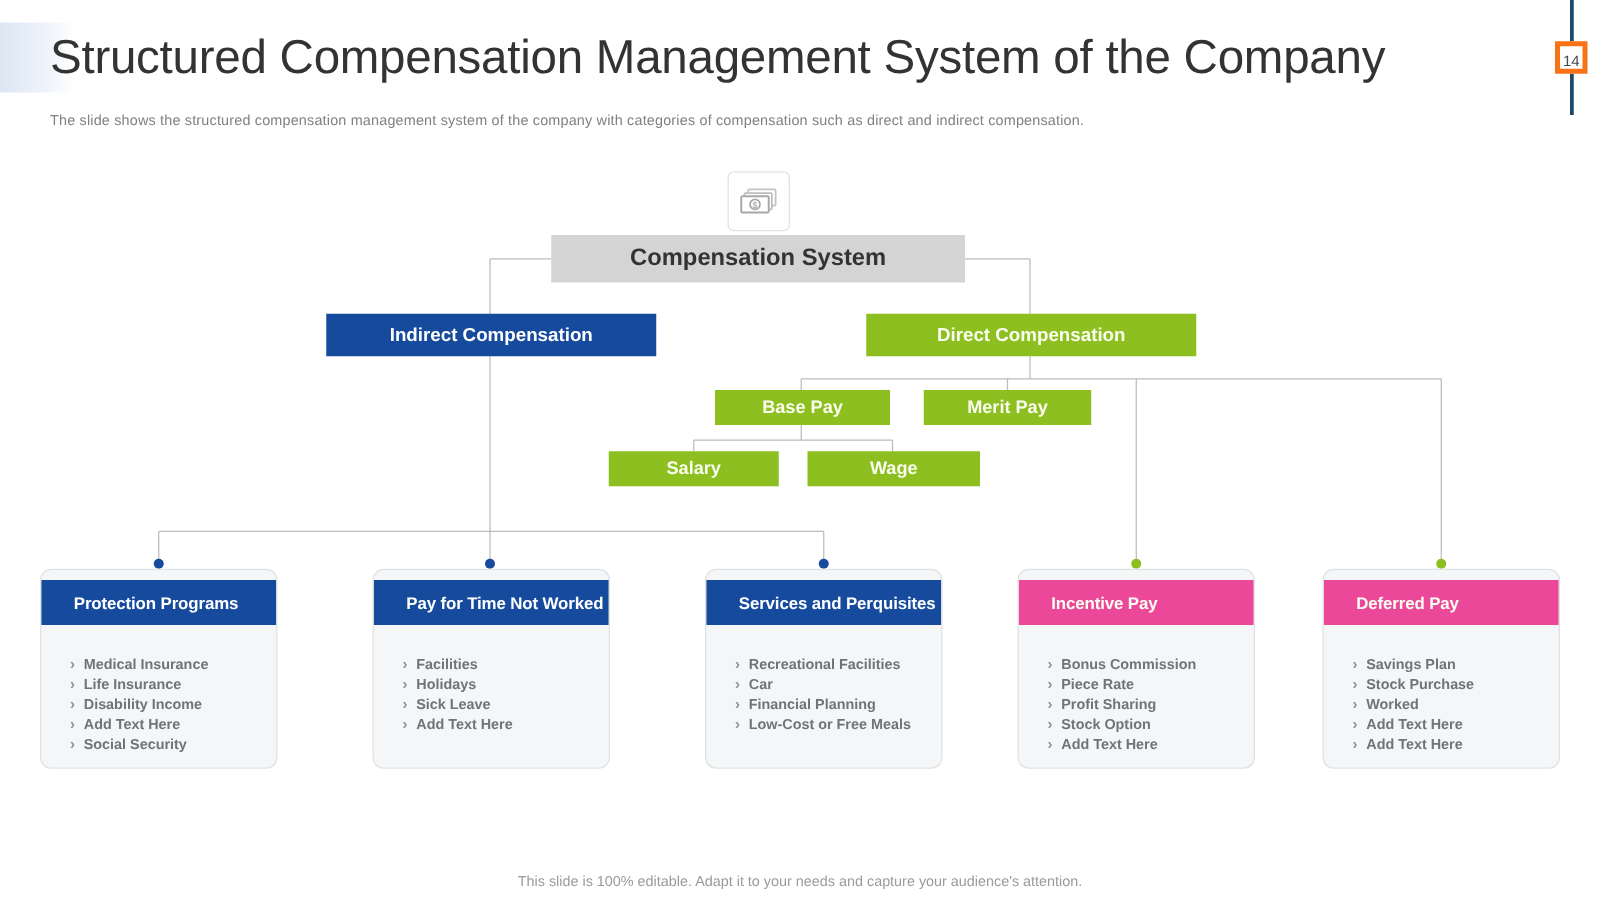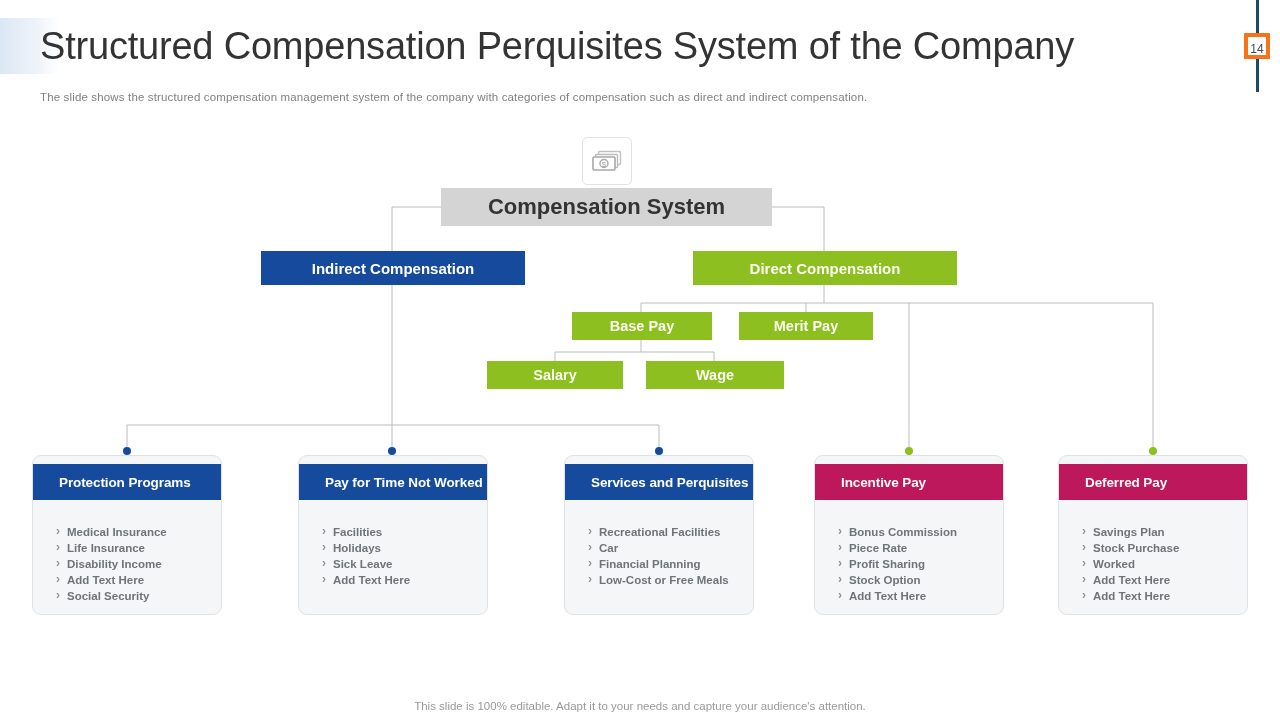--- a/index.html
+++ b/index.html
@@ -94,21 +94,21 @@
 
   
   #root-box {
     position: absolute;
     left: 441px; top: 188px;
     width: 331px; height: 38px;
     background: #d4d4d4;
     display: flex;
     align-items: center;
     justify-content: center;
-    font-size: 22px;
+    font-size: 19px;
     font-weight: bold;
     color: #333333;
   }
 
   
   .node {
     position: absolute;
     display: flex;
     align-items: center;
     justify-content: center;
@@ -146,21 +146,21 @@
     display: flex;
     align-items: center;
     padding-left: 26px;
     box-sizing: border-box;
     font-size: 13.5px;
     font-weight: bold;
     color: #ffffff;
     letter-spacing: -0.1px;
   }
   .card-header.blue  { background: #154a9c; }
-  .card-header.green { background: #be185d; color: #fbfdf0; }
+  .card-header.green { background: #ec4899; color: #fbfdf0; }
   .card-list {
     position: absolute;
     left: 0; top: 54px;
     width: 100%;
     margin: 14px;
     padding: 0 8px 0 8px;
     box-sizing: border-box;
     list-style: none;
     font-weight: bold;
   }
@@ -194,21 +194,21 @@
     width: 1280px;
     text-align: center;
     font-size: 11.5px;
     color: #9a9a9a;
   }
 </style>
 </head>
 <body>
 
 <div id="title-accent"></div>
-<div id="page-title">Structured Compensation Perquisites System of the Company</div>
+<div id="page-title">Structured Compensation Management System of the Company</div>
 <div id="page-subtitle">The slide shows the structured compensation management system of the company with categories of compensation such as direct and indirect compensation.</div>
 
 <div id="page-marker-line"></div>
 <div id="page-badge">14</div>
 
 <div id="diagram">
 
   <svg id="connectors" viewBox="0 0 1280 720" width="1280" height="720">
 
     <g stroke="#b9bcbe" stroke-width="1" fill="none">

